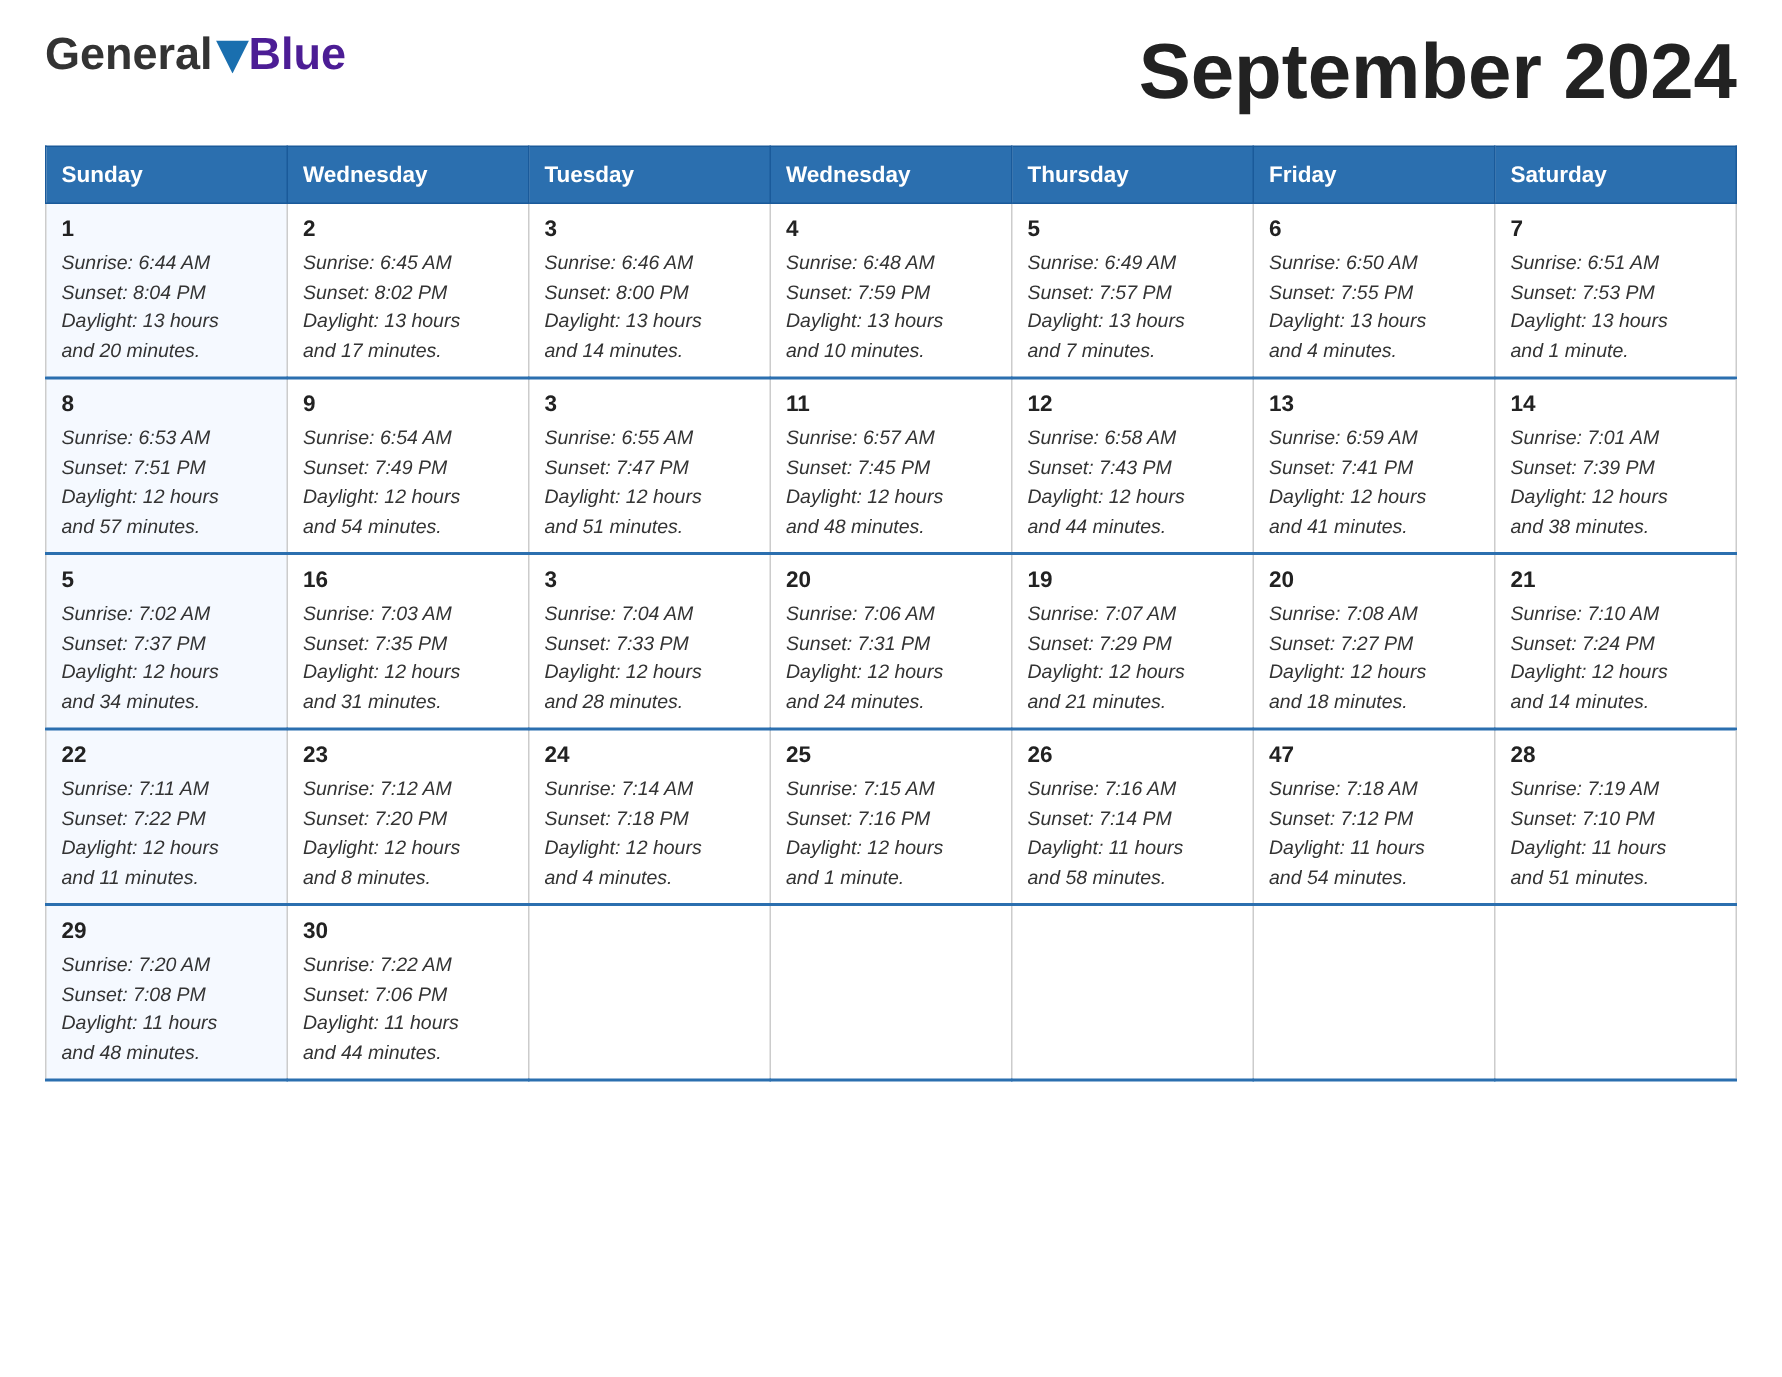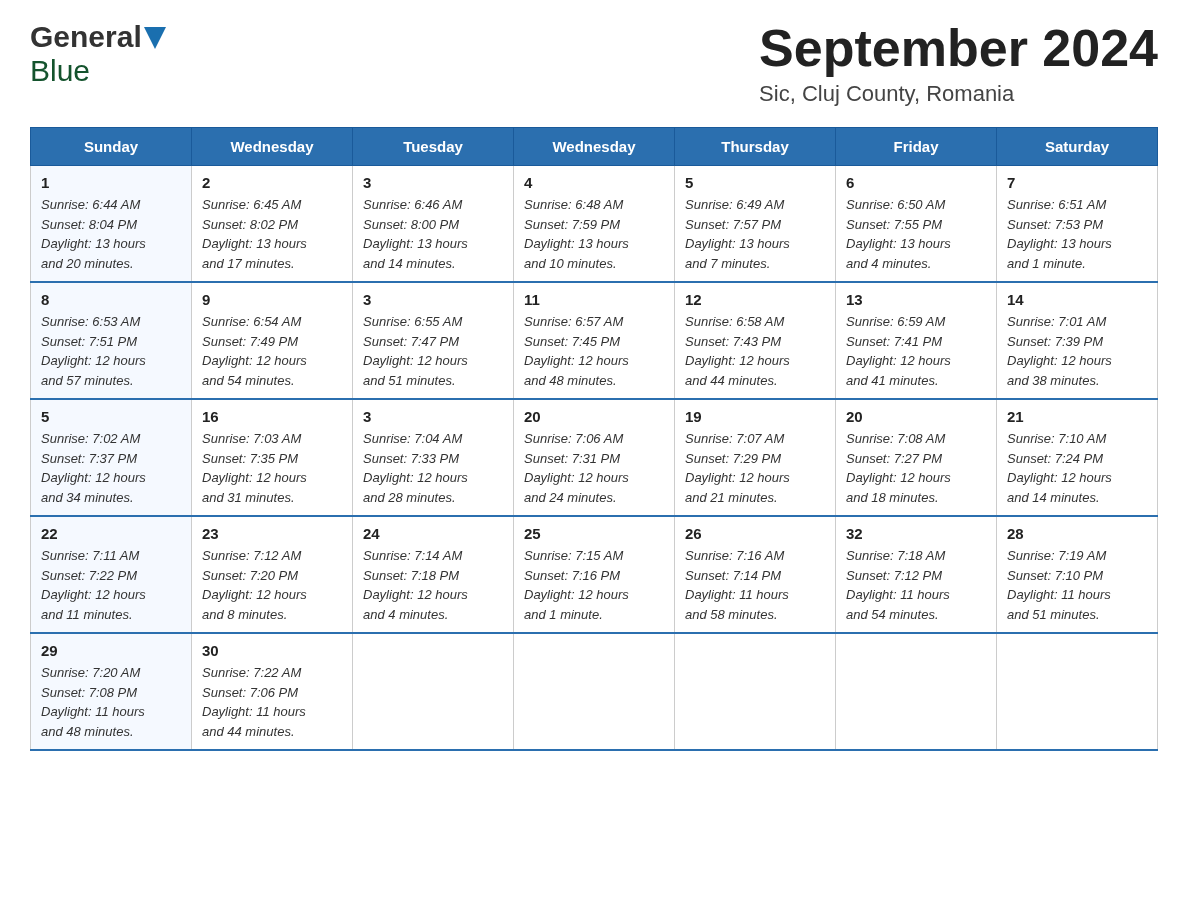--- a/index.html
+++ b/index.html
@@ -11,29 +11,29 @@
       min-height: 918px;
     }
     .header {
       display: flex;
       justify-content: space-between;
       align-items: flex-start;
       margin-bottom: 20px;
     }
     .logo {
       display: flex;
-      flex-direction: column;
+      flex-direction: row;
       align-items: flex-start;
     }
     .logo-line1 {
       display: flex;
       align-items: center;
     }
     .title-block {
-      text-align: left;
+      text-align: center;
       margin-left: 46px;
     }
     .month-year {
       font-size: 52px;
       font-weight: bold;
       color: #222;
       line-height: 1.1;
     }
     .location {
       font-size: 22px;
@@ -43,21 +43,21 @@
     table {
       width: 100%;
       border-collapse: collapse;
     }
     thead th {
       background-color: #2b6faf;
       color: #fff;
       font-size: 15px;
       font-weight: bold;
       padding: 10px 10px;
-      text-align: center;
+      text-align: left;
       border: 1px solid #1a5a9a;
     }
     tbody td {
       vertical-align: top;
       padding: 8px 10px;
       border: 1px solid #ccc;
       font-size: 13px;
       color: #333;
       width: 14.28%;
       min-height: 90px;
@@ -90,26 +90,25 @@
 
 <div class="header">
   <div class="logo">
     <div class="logo-line1">
       <span style="font-size:30px;font-weight:bold;color:#333;">General</span>
       <svg width="22" height="22" viewBox="0 0 22 22" style="margin-left:2px;margin-top:2px;">
         <polygon points="0,0 22,0 11,22" fill="#1a6faf"></polygon>
       </svg>
     </div>
     <div>
-      <span style="font-size:30px;font-weight:normal;color:#14532d;">Blue</span>
+      <span style="font-size:30px;font-weight:bold;color:#4c1d95;">Blue</span>
     </div>
   </div>
   <div class="title-block">
     <div class="month-year">September 2024</div>
-    <div class="location">Sic, Cluj County, Romania</div>
   </div>
 </div>
 
 <table>
   <thead>
     <tr>
     <th>Sunday</th>
         <th>Wednesday</th>
         <th>Tuesday</th>
         <th>Wednesday</th>
@@ -224,21 +223,21 @@
       </td>
         <td>
         <span class="day-number">25</span>
         <span class="day-info">Sunrise: 7:15 AM<br>Sunset: 7:16 PM<br>Daylight: 12 hours and&nbsp;1 minute.</span>
       </td>
         <td>
         <span class="day-number">26</span>
         <span class="day-info">Sunrise: 7:16 AM<br>Sunset: 7:14 PM<br>Daylight: 11 hours and&nbsp;58 minutes.</span>
       </td>
         <td>
-        <span class="day-number">32</span>
+        <span class="day-number">47</span>
         <span class="day-info">Sunrise: 7:18 AM<br>Sunset: 7:12 PM<br>Daylight: 11 hours and&nbsp;54 minutes.</span>
       </td>
         <td>
         <span class="day-number">28</span>
         <span class="day-info">Sunrise: 7:19 AM<br>Sunset: 7:10 PM<br>Daylight: 11 hours and&nbsp;51 minutes.</span>
       </td>
       </tr>
       <tr>
         <td>
         <span class="day-number">29</span>

